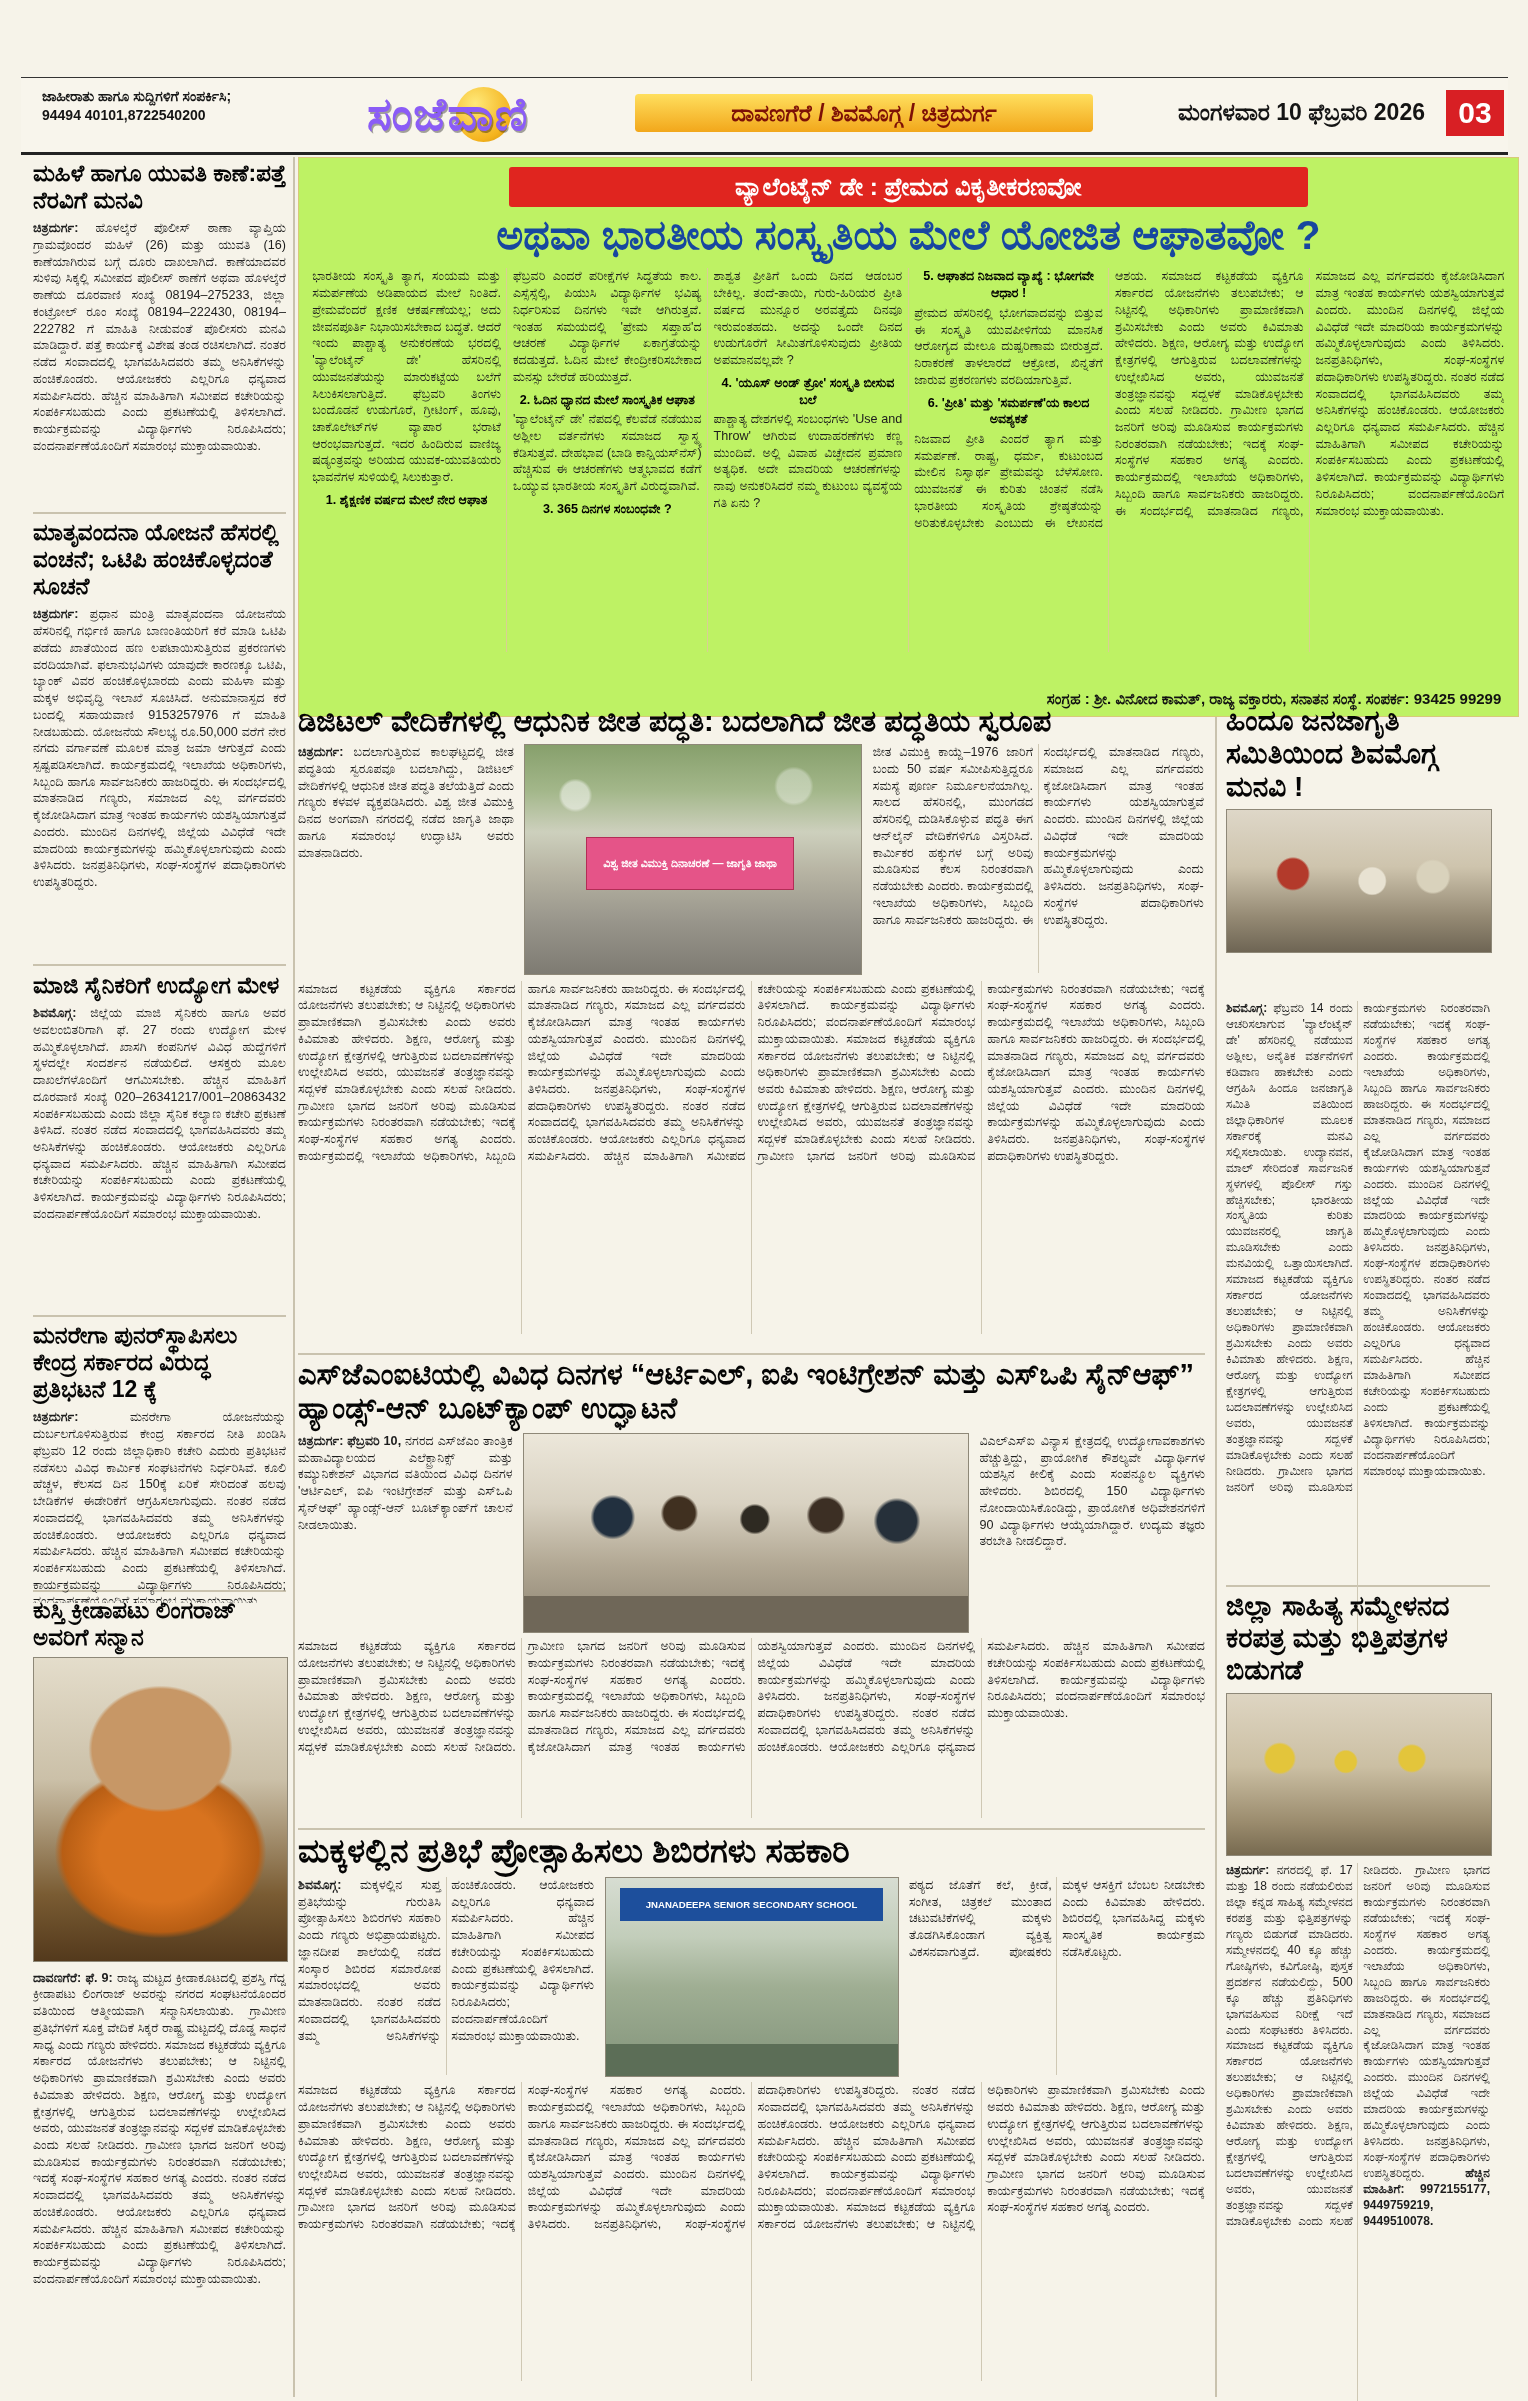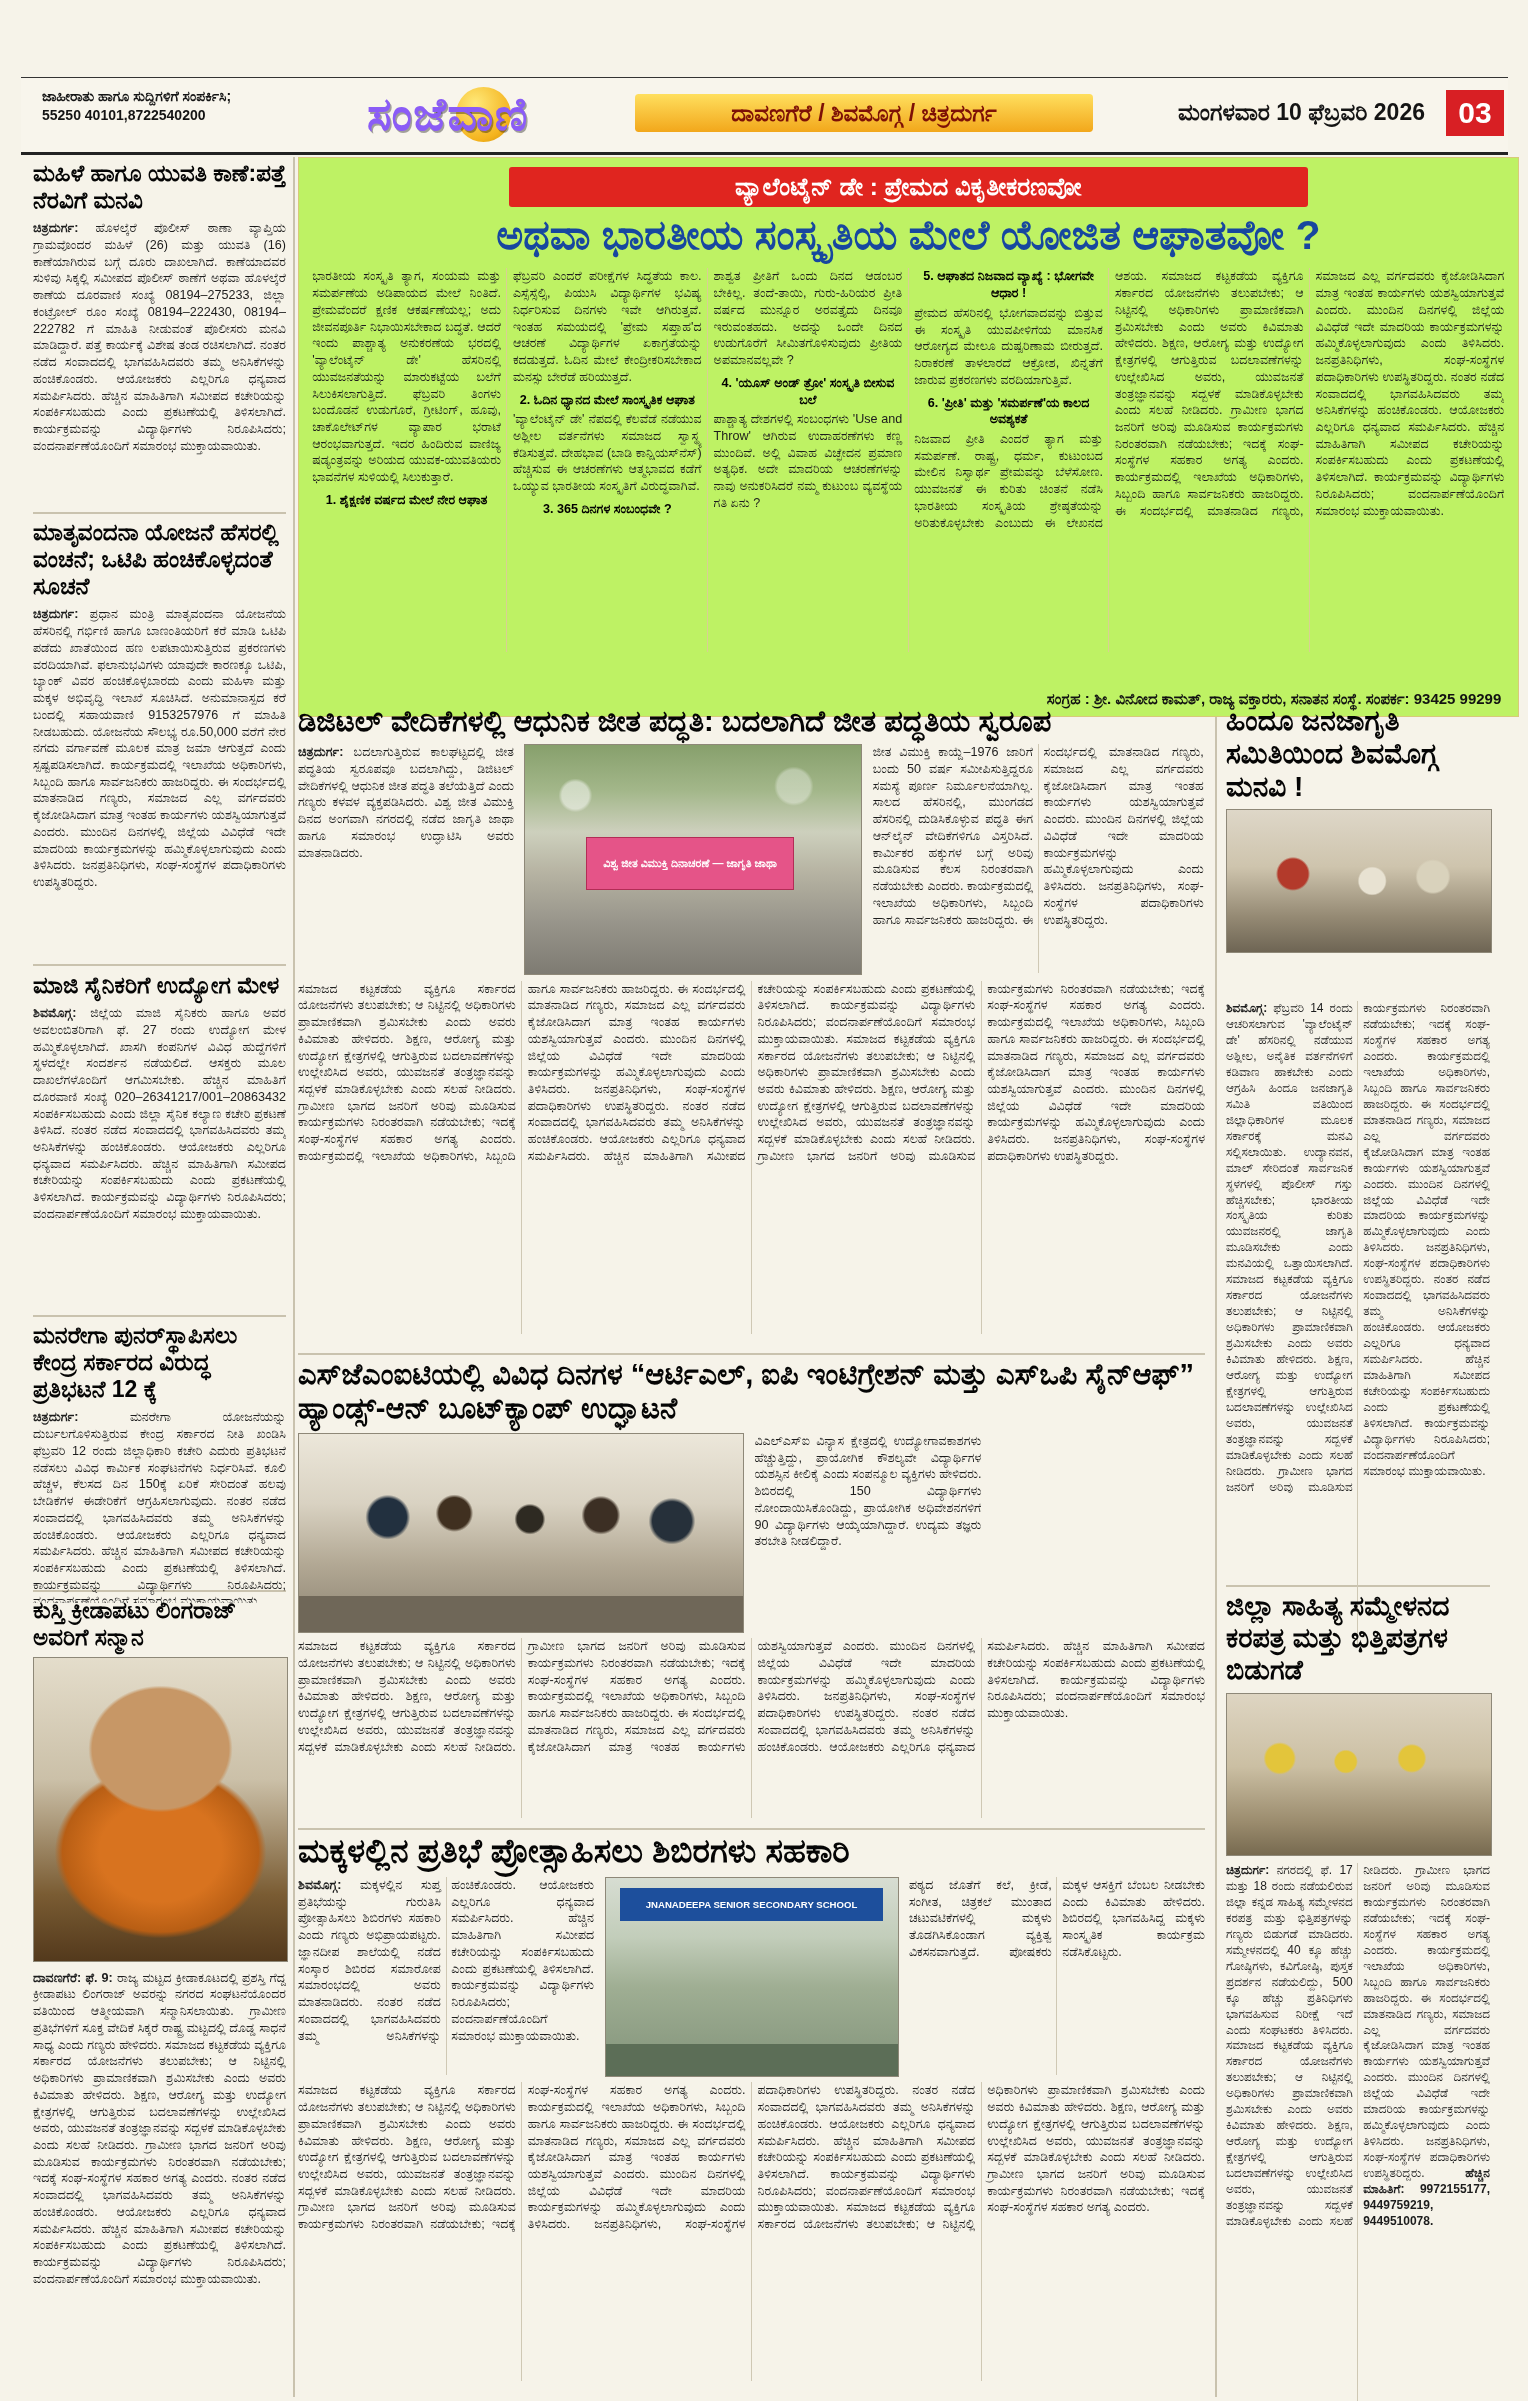--- a/index.html
+++ b/index.html
@@ -90,21 +90,21 @@
     radial-gradient(circle at 70% 40%, #e3c53b 0 6%, transparent 7%),
     linear-gradient(180deg,#ded5c2 0%,#cbbfa3 45%,#9a8b6d 80%,#776a50 100%);}
   .row{display:flex;gap:10.4px;margin-bottom:7.4px;}
 </style>
 </head>
 <body>
 
 <header class="abs header">
   <div class="abs contact">
     <div>ಜಾಹೀರಾತು ಹಾಗೂ ಸುದ್ದಿಗಳಿಗೆ ಸಂಪರ್ಕಿಸಿ;</div>
-    <div>55250 40101,8722540200</div>
+    <div>94494 40101,8722540200</div>
   </div>
   <div class="abs masthead">
     <span class="mast-badge"></span>
     <span class="mast-text">ಸಂಜೆವಾಣಿ</span>
   </div>
   <div class="abs editions">ದಾವಣಗೆರೆ / ಶಿವಮೊಗ್ಗ / ಚಿತ್ರದುರ್ಗ</div>
   <div class="abs date">ಮಂಗಳವಾರ 10 ಫೆಬ್ರವರಿ 2026</div>
   <div class="abs pageno">03</div>
 </header>
 
@@ -222,20 +222,24 @@
     <span>ಫೆಬ್ರವರಿ 14 ರಂದು ಆಚರಿಸಲಾಗುವ 'ವ್ಯಾಲೆಂಟೈನ್ ಡೇ' ಹೆಸರಿನಲ್ಲಿ ನಡೆಯುವ ಅಶ್ಲೀಲ, ಅನೈತಿಕ ವರ್ತನೆಗಳಿಗೆ ಕಡಿವಾಣ ಹಾಕಬೇಕು ಎಂದು ಆಗ್ರಹಿಸಿ ಹಿಂದೂ ಜನಜಾಗೃತಿ ಸಮಿತಿ ವತಿಯಿಂದ ಜಿಲ್ಲಾಧಿಕಾರಿಗಳ ಮೂಲಕ ಸರ್ಕಾರಕ್ಕೆ ಮನವಿ ಸಲ್ಲಿಸಲಾಯಿತು. ಉದ್ಯಾನವನ, ಮಾಲ್ ಸೇರಿದಂತೆ ಸಾರ್ವಜನಿಕ ಸ್ಥಳಗಳಲ್ಲಿ ಪೊಲೀಸ್ ಗಸ್ತು ಹೆಚ್ಚಿಸಬೇಕು; ಭಾರತೀಯ ಸಂಸ್ಕೃತಿಯ ಕುರಿತು ಯುವಜನರಲ್ಲಿ ಜಾಗೃತಿ ಮೂಡಿಸಬೇಕು ಎಂದು ಮನವಿಯಲ್ಲಿ ಒತ್ತಾಯಿಸಲಾಗಿದೆ.</span>
     <span>ಸಮಾಜದ ಕಟ್ಟಕಡೆಯ ವ್ಯಕ್ತಿಗೂ ಸರ್ಕಾರದ ಯೋಜನೆಗಳು ತಲುಪಬೇಕು; ಆ ನಿಟ್ಟಿನಲ್ಲಿ ಅಧಿಕಾರಿಗಳು ಪ್ರಾಮಾಣಿಕವಾಗಿ ಶ್ರಮಿಸಬೇಕು ಎಂದು ಅವರು ಕಿವಿಮಾತು ಹೇಳಿದರು. ಶಿಕ್ಷಣ, ಆರೋಗ್ಯ ಮತ್ತು ಉದ್ಯೋಗ ಕ್ಷೇತ್ರಗಳಲ್ಲಿ ಆಗುತ್ತಿರುವ ಬದಲಾವಣೆಗಳನ್ನು ಉಲ್ಲೇಖಿಸಿದ ಅವರು, ಯುವಜನತೆ ತಂತ್ರಜ್ಞಾನವನ್ನು ಸದ್ಬಳಕೆ ಮಾಡಿಕೊ‌ಳ್ಳಬೇಕು ಎಂದು ಸಲಹೆ ನೀಡಿದರು. ಗ್ರಾಮೀಣ ಭಾಗದ ಜನರಿಗೆ ಅರಿವು ಮೂಡಿಸುವ ಕಾರ್ಯಕ್ರಮಗಳು ನಿರಂತರವಾಗಿ ನಡೆಯಬೇಕು; ಇದಕ್ಕೆ ಸಂಘ-ಸಂಸ್ಥೆಗಳ ಸಹಕಾರ ಅಗತ್ಯ ಎಂದರು.</span>
     <span>ಕಾರ್ಯಕ್ರಮದಲ್ಲಿ ಇಲಾಖೆಯ ಅಧಿಕಾರಿಗಳು, ಸಿಬ್ಬಂದಿ ಹಾಗೂ ಸಾರ್ವಜನಿಕರು ಹಾಜರಿದ್ದರು. ಈ ಸಂದರ್ಭದಲ್ಲಿ ಮಾತನಾಡಿದ ಗಣ್ಯರು, ಸಮಾಜದ ಎಲ್ಲ ವರ್ಗದವರು ಕೈಜೋಡಿಸಿದಾಗ ಮಾತ್ರ ಇಂತಹ ಕಾರ್ಯಗಳು ಯಶಸ್ವಿಯಾಗುತ್ತವೆ ಎಂದರು. ಮುಂದಿನ ದಿನಗಳಲ್ಲಿ ಜಿಲ್ಲೆಯ ವಿವಿಧೆಡೆ ಇದೇ ಮಾದರಿಯ ಕಾರ್ಯಕ್ರಮಗಳನ್ನು ಹಮ್ಮಿಕೊಳ್ಳಲಾಗುವುದು ಎಂದು ತಿಳಿಸಿದರು. ಜನಪ್ರತಿನಿಧಿಗಳು, ಸಂಘ-ಸಂಸ್ಥೆಗಳ ಪದಾಧಿಕಾರಿಗಳು ಉಪಸ್ಥಿತರಿದ್ದರು.</span>
     <span>ನಂತರ ನಡೆದ ಸಂವಾದದಲ್ಲಿ ಭಾಗವಹಿಸಿದವರು ತಮ್ಮ ಅನಿಸಿಕೆಗಳನ್ನು ಹಂಚಿಕೊಂಡರು. ಆಯೋಜಕರು ಎಲ್ಲರಿಗೂ ಧನ್ಯವಾದ ಸಮರ್ಪಿಸಿದರು. ಹೆಚ್ಚಿನ ಮಾಹಿತಿಗಾಗಿ ಸಮೀಪದ ಕಚೇರಿಯನ್ನು ಸಂಪರ್ಕಿಸಬಹುದು ಎಂದು ಪ್ರಕಟಣೆಯಲ್ಲಿ ತಿಳಿಸಲಾಗಿದೆ. ಕಾರ್ಯಕ್ರಮವನ್ನು ವಿದ್ಯಾರ್ಥಿಗಳು ನಿರೂಪಿಸಿದರು; ವಂದನಾರ್ಪಣೆಯೊಂದಿಗೆ ಸಮಾರಂಭ ಮುಕ್ತಾಯವಾಯಿತು.</span>
   </div>
 </section>
 
 <section class="abs" style="left:298px;top:1357px;width:907px;height:464px;">
   <h2 class="hl hl-39" style="margin-bottom:7.4px;">ಎಸ್‌ಜೆಎಂಐಟಿಯಲ್ಲಿ ವಿವಿಧ ದಿನಗಳ “ಆರ್ಟಿಎಲ್, ಐಪಿ ಇಂಟಿಗ್ರೇಶನ್ ಮತ್ತು ಎಸ್‌ಒಪಿ ಸೈನ್‌ಆಫ್” ಹ್ಯಾಂಡ್ಸ್-ಆನ್ ಬೂಟ್‌ಕ್ಯಾಂಪ್ ಉದ್ಘಾಟನೆ</h2>
   <div class="row" style="height:198px;">
+    <div class="bt" style="width:216px;height:198px;">
+      <b class="dl">ಚಿತ್ರದುರ್ಗ: ಫೆಬ್ರವರಿ 10,</b>
+      <span>ನಗರದ ಎಸ್‌ಜೆಎಂ ತಾಂತ್ರಿಕ ಮಹಾವಿದ್ಯಾಲಯದ ಎಲೆಕ್ಟ್ರಾನಿಕ್ಸ್ ಮತ್ತು ಕಮ್ಯುನಿಕೇಶನ್ ವಿಭಾಗದ ವತಿಯಿಂದ ವಿವಿಧ ದಿನಗಳ 'ಆರ್ಟಿಎಲ್, ಐಪಿ ಇಂಟಿಗ್ರೇಶನ್ ಮತ್ತು ಎಸ್‌ಒಪಿ ಸೈನ್‌ಆಫ್' ಹ್ಯಾಂಡ್ಸ್-ಆನ್ ಬೂಟ್‌ಕ್ಯಾಂಪ್‌ಗೆ ಚಾಲನೆ ನೀಡಲಾಯಿತು.</span>
+    </div>
     <div class="photo ph-sjmit" style="width:444px;height:198px;"></div>
     <div class="bt" style="width:227px;height:198px;">
       <span>ವಿಎಲ್‌ಎಸ್‌ಐ ವಿನ್ಯಾಸ ಕ್ಷೇತ್ರದಲ್ಲಿ ಉದ್ಯೋಗಾವಕಾಶಗಳು ಹೆಚ್ಚುತ್ತಿದ್ದು, ಪ್ರಾಯೋಗಿಕ ಕೌಶಲ್ಯವೇ ವಿದ್ಯಾರ್ಥಿಗಳ ಯಶಸ್ಸಿನ ಕೀಲಿಕೈ ಎಂದು ಸಂಪನ್ಮೂಲ ವ್ಯಕ್ತಿಗಳು ಹೇಳಿದರು. ಶಿಬಿರದಲ್ಲಿ 150 ವಿದ್ಯಾರ್ಥಿಗಳು ನೋಂದಾಯಿಸಿಕೊಂಡಿದ್ದು, ಪ್ರಾಯೋಗಿಕ ಅಧಿವೇಶನಗಳಿಗೆ 90 ವಿದ್ಯಾರ್ಥಿಗಳು ಆಯ್ಕೆಯಾಗಿದ್ದಾರೆ. ಉದ್ಯಮ ತಜ್ಞರು ತರಬೇತಿ ನೀಡಲಿದ್ದಾರೆ.</span>
     </div>
   </div>
   <div class="bt cols-4" style="height:180px;">
     <span>ಸಮಾಜದ ಕಟ್ಟಕಡೆಯ ವ್ಯಕ್ತಿಗೂ ಸರ್ಕಾರದ ಯೋಜನೆಗಳು ತಲುಪಬೇಕು; ಆ ನಿಟ್ಟಿನಲ್ಲಿ ಅಧಿಕಾರಿಗಳು ಪ್ರಾಮಾಣಿಕವಾಗಿ ಶ್ರಮಿಸಬೇಕು ಎಂದು ಅವರು ಕಿವಿಮಾತು ಹೇಳಿದರು. ಶಿಕ್ಷಣ, ಆರೋಗ್ಯ ಮತ್ತು ಉದ್ಯೋಗ ಕ್ಷೇತ್ರಗಳಲ್ಲಿ ಆಗುತ್ತಿರುವ ಬದಲಾವಣೆಗಳನ್ನು ಉಲ್ಲೇಖಿಸಿದ ಅವರು, ಯುವಜನತೆ ತಂತ್ರಜ್ಞಾನವನ್ನು ಸದ್ಬಳಕೆ ಮಾಡಿಕೊ‌ಳ್ಳಬೇಕು ಎಂದು ಸಲಹೆ ನೀಡಿದರು. ಗ್ರಾಮೀಣ ಭಾಗದ ಜನರಿಗೆ ಅರಿವು ಮೂಡಿಸುವ ಕಾರ್ಯಕ್ರಮಗಳು ನಿರಂತರವಾಗಿ ನಡೆಯಬೇಕು; ಇದಕ್ಕೆ ಸಂಘ-ಸಂಸ್ಥೆಗಳ ಸಹಕಾರ ಅಗತ್ಯ ಎಂದರು.</span>
     <span>ಕಾರ್ಯಕ್ರಮದಲ್ಲಿ ಇಲಾಖೆಯ ಅಧಿಕಾರಿಗಳು, ಸಿಬ್ಬಂದಿ ಹಾಗೂ ಸಾರ್ವಜನಿಕರು ಹಾಜರಿದ್ದರು. ಈ ಸಂದರ್ಭದಲ್ಲಿ ಮಾತನಾಡಿದ ಗಣ್ಯರು, ಸಮಾಜದ ಎಲ್ಲ ವರ್ಗದವರು ಕೈಜೋಡಿಸಿದಾಗ ಮಾತ್ರ ಇಂತಹ ಕಾರ್ಯಗಳು ಯಶಸ್ವಿಯಾಗುತ್ತವೆ ಎಂದರು. ಮುಂದಿನ ದಿನಗಳಲ್ಲಿ ಜಿಲ್ಲೆಯ ವಿವಿಧೆಡೆ ಇದೇ ಮಾದರಿಯ ಕಾರ್ಯಕ್ರಮಗಳನ್ನು ಹಮ್ಮಿಕೊಳ್ಳಲಾಗುವುದು ಎಂದು ತಿಳಿಸಿದರು. ಜನಪ್ರತಿನಿಧಿಗಳು, ಸಂಘ-ಸಂಸ್ಥೆಗಳ ಪದಾಧಿಕಾರಿಗಳು ಉಪಸ್ಥಿತರಿದ್ದರು.</span>
     <span>ನಂತರ ನಡೆದ ಸಂವಾದದಲ್ಲಿ ಭಾಗವಹಿಸಿದವರು ತಮ್ಮ ಅನಿಸಿಕೆಗಳನ್ನು ಹಂಚಿಕೊಂಡರು. ಆಯೋಜಕರು ಎಲ್ಲರಿಗೂ ಧನ್ಯವಾದ ಸಮರ್ಪಿಸಿದರು. ಹೆಚ್ಚಿನ ಮಾಹಿತಿಗಾಗಿ ಸಮೀಪದ ಕಚೇರಿಯನ್ನು ಸಂಪರ್ಕಿಸಬಹುದು ಎಂದು ಪ್ರಕಟಣೆಯಲ್ಲಿ ತಿಳಿಸಲಾಗಿದೆ. ಕಾರ್ಯಕ್ರಮವನ್ನು ವಿದ್ಯಾರ್ಥಿಗಳು ನಿರೂಪಿಸಿದರು; ವಂದನಾರ್ಪಣೆಯೊಂದಿಗೆ ಸಮಾರಂಭ ಮುಕ್ತಾಯವಾಯಿತು.</span>
   </div>

